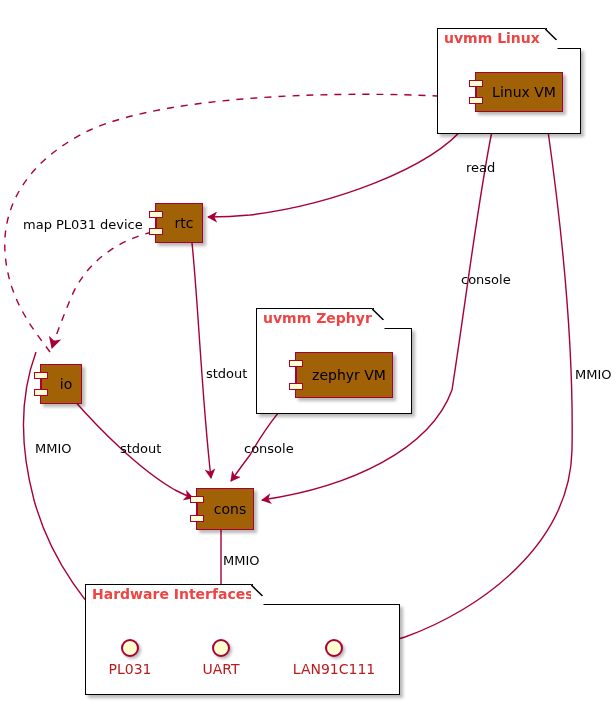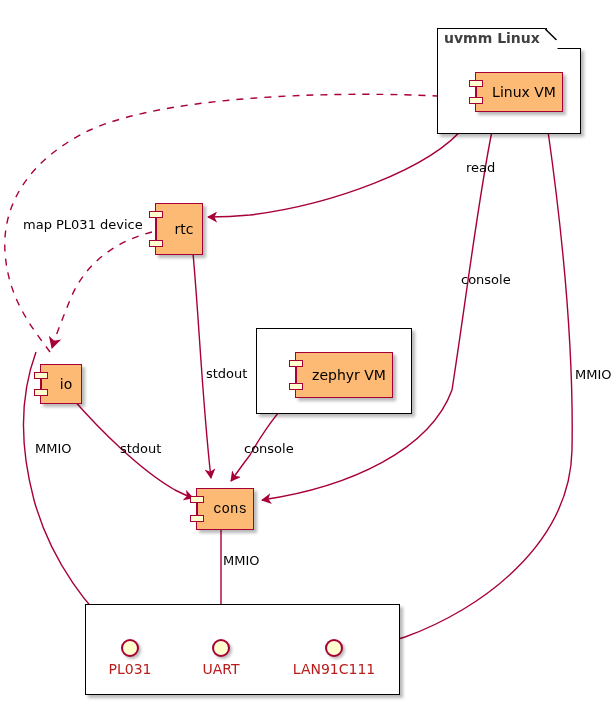--- a/index.html
+++ b/index.html
@@ -35,21 +35,21 @@
     left: 0;
     top: 0;
     height: 21px;
     box-sizing: border-box;
     border: 1.5px solid #000000;
     border-bottom: none;
     background: #FFFFFF;
     font-weight: bold;
     font-size: 14px;
     line-height: 19px;
-    color: #404040;
+    color: #ef4444;
     padding: 0 4px 0 6px;
     white-space: nowrap;
     z-index: 3;
   }
   .pkg-tab-notch {
     position: absolute;
     right: -12px;
     top: -1px;
     width: 13px;
     height: 22px;
@@ -62,21 +62,21 @@
     border: 1.5px solid #000000;
     background: #FFFFFF;
     box-shadow: 3px 3px 3px rgba(0,0,0,0.28);
     z-index: 2;
   }
 
   
   .comp {
     position: absolute;
     box-sizing: border-box;
-    background: #fdba74;
+    background: #a16207;
     border: 1.5px solid #A80036;
     box-shadow: 3px 3px 3px rgba(0,0,0,0.28);
     font-size: 14px;
     color: #000000;
     display: flex;
     align-items: center;
     justify-content: center;
     z-index: 6;
   }
   .comp .lug {
@@ -201,64 +201,84 @@
   </div>
 
   <div class="comp" style="left:475px; top:72px; width:88px; height:40px;">
     <span class="lug-spine"></span>
     <span class="lug top"></span>
     <span class="lug bot"></span>
     <span class="comp-label">Linux VM</span>
   </div>
 
   <div class="pkg" style="left:256px; top:308px; width:156px; height:106px;">
+    <div class="pkg-tab" style="left:0; top:0; width:118px;">
+      <span>uvmm Zephyr</span>
+      <span class="pkg-tab-notch">
+        <svg width="13" height="22" viewBox="0 0 13 22">
+          <path d="M0,0 L12,12 L12,21 L0,21 Z" fill="#FFFFFF" stroke="none"></path>
+          <path d="M0,0.8 L11.5,12" stroke="#000000" stroke-width="1.5" fill="none"></path>
+          <path d="M11.5,12 L11.5,21" stroke="#FFFFFF" stroke-width="2" fill="none"></path>
+        </svg>
+      </span>
+    </div>
     <div class="pkg-body" style="left:0; top:20px; width:156px; height:86px;"></div>
   </div>
 
   <div class="comp" style="left:295px; top:352px; width:98px; height:46px;">
     <span class="lug-spine"></span>
     <span class="lug top"></span>
     <span class="lug bot"></span>
     <span class="comp-label">zephyr VM</span>
   </div>
 
   <div class="pkg" style="left:85px; top:584px; width:315px; height:111px;">
+    <div class="pkg-tab" style="left:0; top:0; width:168px;">
+      <span>Hardware Interfaces</span>
+      <span class="pkg-tab-notch">
+        <svg width="13" height="22" viewBox="0 0 13 22">
+          <path d="M0,0 L12,12 L12,21 L0,21 Z" fill="#FFFFFF" stroke="none"></path>
+          <path d="M0,0.8 L11.5,12" stroke="#000000" stroke-width="1.5" fill="none"></path>
+          <path d="M11.5,12 L11.5,21" stroke="#FFFFFF" stroke-width="2" fill="none"></path>
+        </svg>
+      </span>
+    </div>
     <div class="pkg-body" style="left:0; top:20px; width:315px; height:91px;"></div>
   </div>
 
   <div class="iface" style="left:121px; top:639px; width:18px; height:18px;">
     <span class="ball"></span>
     <span class="ilabel">PL031</span>
   </div>
 
   <div class="iface" style="left:212px; top:639px; width:18px; height:32px;">
     <span class="ball"></span>
     <span class="ilabel">UART</span>
   </div>
 
   <div class="iface" style="left:325px; top:639px; width:18px; height:24px;">
     <span class="ball"></span>
     <span class="ilabel">LAN91C111</span>
   </div>
 
-  <div class="comp" style="left:155px; top:203px; width:48px; height:52px;">
+  <div class="comp" style="left:155px; top:203px; width:48px; height:40px;">
     <span class="lug-spine"></span>
     <span class="lug top"></span>
     <span class="lug bot"></span>
     <span class="comp-label">rtc</span>
   </div>
 
   <div class="comp" style="left:40px; top:364px; width:42px; height:40px;">
     <span class="lug-spine"></span>
     <span class="lug top"></span>
     <span class="lug bot"></span>
     <span class="comp-label">io</span>
   </div>
 
-  <div class="comp" style="left:196px; top:488px; width:58px; height:42px;font-family:Liberation Mono, monospace;">
+  <div class="comp" style="left:196px; top:488px; width:58px; height:42px;">
     <span class="lug-spine"></span>
     <span class="lug top"></span>
     <span class="lug bot"></span>
     <span class="comp-label">cons</span>
   </div>
 
   <div class="elabel" style="left:23px; top:217px;">map PL031 device</div>
 
 
   <div class="elabel" style="left:466px; top:160px;">read</div>

